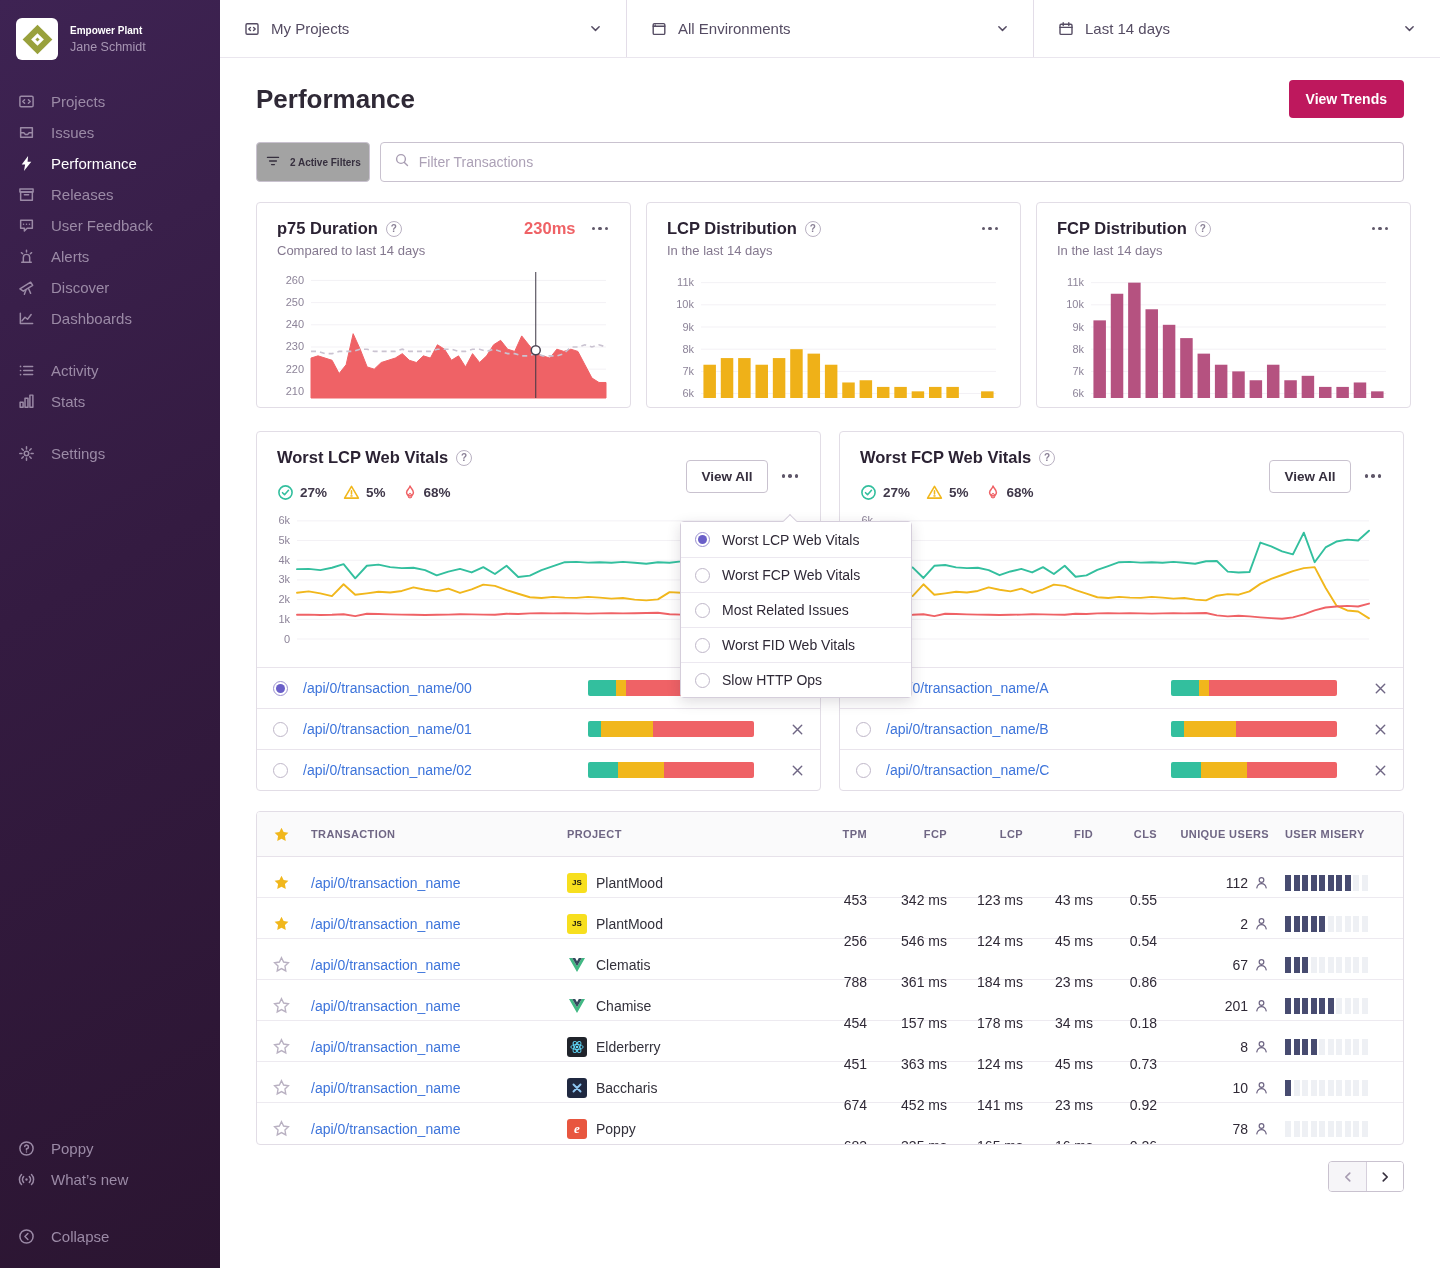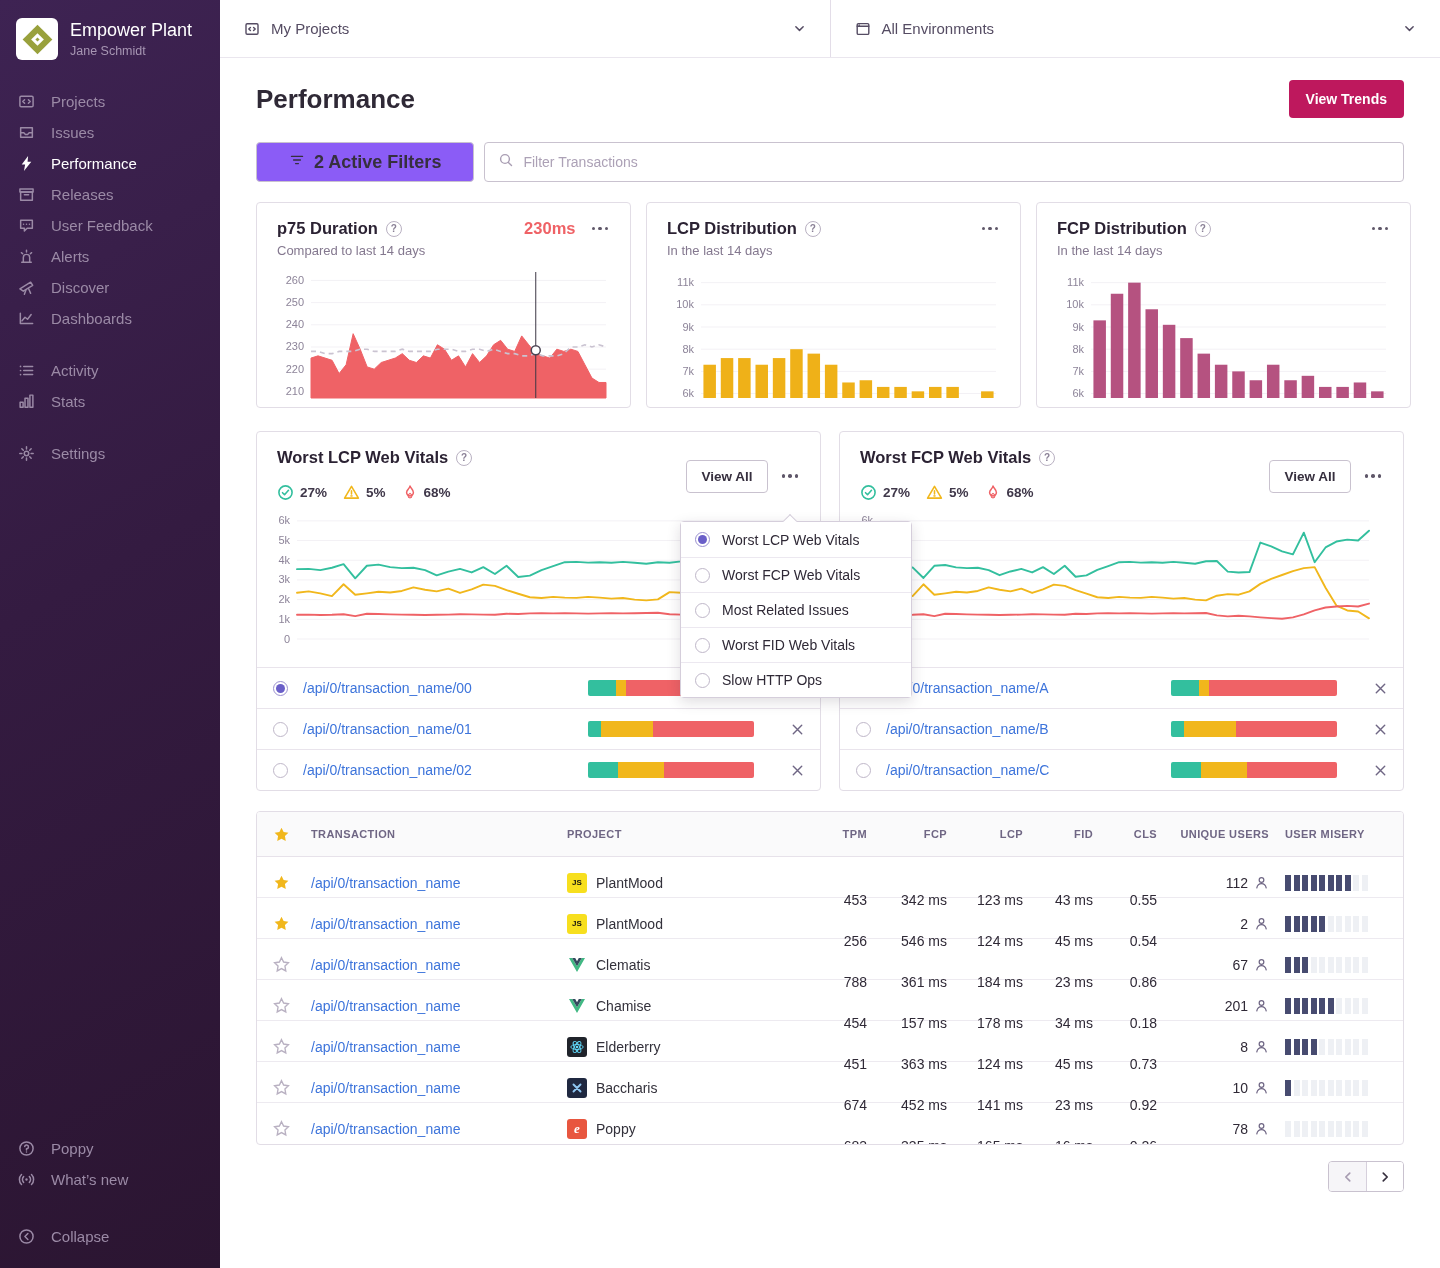--- a/index.html
+++ b/index.html
@@ -6,21 +6,21 @@
 html,body { width:1440px; height:1268px; }
 body { font-family:"Liberation Sans",sans-serif; display:flex; background:#fff; color:#2f2936; position:relative; overflow:hidden; }
 
 
 .sidebar { width:220px; flex:0 0 220px; background:linear-gradient(150deg,#3e2353 0%,#341b41 45%,#2b1531 100%); color:#9b8aa6; display:flex; flex-direction:column; padding:14px 0 16px; }
 .logo-row { display:flex; gap:12px; padding:4px 16px 0; align-items:center; }
 .logo-box { width:42px; height:42px; background:#fff; border-radius:6px; display:flex; align-items:center; justify-content:center; }
 .logo-diamond { width:21px; height:21px; background:#99a13c; transform:rotate(45deg); display:flex; align-items:center; justify-content:center; }
 .logo-inner { width:9px; height:9px; background:#fff; display:flex; align-items:center; justify-content:center; }
 .logo-inner::after { content:""; width:3px; height:3px; background:#99a13c; }
-.org-name { color:#fff; font-weight:400; font-size:18px; line-height:1.2; }
+.org-name { color:#fff; font-weight:700; font-size:10px; line-height:1.2; }
 .user-name { color:#a796b3; font-size:12.5px; margin-top:3px; }
 .nav { margin-top:26px; }
 .nav-item { display:flex; align-items:center; gap:15px; height:31px; padding:0 17px; font-size:15px; color:#9b8aa6; cursor:pointer; }
 .nav-item.active { color:#ffffff; }
 .nav-item .ic { width:19px; display:flex; justify-content:center; align-items:center; }
 .nav-gap { height:21px; }
 .sb-footer { margin-top:auto; }
 .sb-collapse { margin-top:26px; }
 
 
@@ -35,21 +35,21 @@
 .page-head { display:flex; justify-content:space-between; align-items:center; margin-top:22px; }
 .page-title { font-size:26px; font-weight:700; color:#2f2936; }
 .btn-primary { background:#be185d; color:#fff; font-size:14px; font-weight:700; border:0; border-radius:4px; padding:11px 17px; cursor:pointer; }
 
 .tabs { display:flex; gap:30px; margin-top:17px; border-bottom:1px solid #e7e2ea; }
 .tab { padding:0 2px 12px; font-size:14.5px; color:#4f4a55; cursor:pointer; position:relative; }
 .tab.active { color:#241e2a; }
 .tab.active::after { content:""; position:absolute; left:0; right:0; bottom:-1px; height:3px; background:#6c5fc7; border-radius:2px 2px 0 0; }
 
 .filter-row { display:flex; gap:10px; margin-top:24px; }
-.btn-filters { display:flex; align-items:center; gap:9px; border:1px solid #c9c2cf; background:#8b5cf6; border-radius:4px; padding:0 32px; height:40px; font-size:18px; font-weight:700; color:#362f3e; cursor:pointer; }
+.btn-filters { display:flex; align-items:center; gap:9px; border:1px solid #c9c2cf; background:#a3a3a3; border-radius:4px; padding:0 8px; height:40px; font-size:10px; font-weight:700; color:#362f3e; cursor:pointer; }
 .search-box { flex:1; display:flex; align-items:center; gap:9px; border:1px solid #c9c2cf; border-radius:4px; height:40px; padding:0 13px; color:#a99eb3; background:#fff; }
 .search-box input { border:0; outline:0; flex:1; font-size:14px; font-family:inherit; color:#2f2936; background:transparent; }
 .search-box input::placeholder { color:#aca1b6; }
 
 .cards3 { display:grid; grid-template-columns:repeat(3,1fr); gap:15px; margin-top:20px; }
 .card { background:#fff; border:1px solid #e2dde6; border-radius:4px; }
 .mini-card { padding:16px 20px 8px; height:206px; }
 .mc-top { display:flex; align-items:center; }
 .mc-title { font-size:16.5px; font-weight:600; color:#2b2233; display:flex; gap:8px; align-items:center; }
 .mc-right { margin-left:auto; display:flex; align-items:center; gap:14px; }
@@ -296,20 +296,34 @@
             <path d="M2.2 5.3h11.6M4.2 4h.01"></path>
           </svg>
         </span>
       <span>All Environments</span>
       <span class="chev" id="ic-tb-chev2">
           <svg width="13" height="13" viewBox="0 0 16 16" fill="none" stroke="currentColor" stroke-width="1.8" stroke-linecap="round" stroke-linejoin="round">
             <path d="m3.5 5.8 4.5 4.5 4.5-4.5"></path>
           </svg>
         </span>
     </div>
+    <div class="tb-item">
+      <span class="ic" id="ic-tb-cal">
+          <svg width="16" height="16" viewBox="0 0 16 16" fill="none" stroke="currentColor" stroke-width="1.4" stroke-linecap="round" stroke-linejoin="round">
+            <rect x="2" y="3.2" width="12" height="10.2" rx="1.2"></rect>
+            <path d="M2 6.4h12M5.2 1.8v2.8M10.8 1.8v2.8"></path>
+          </svg>
+        </span>
+      <span>Last 14 days</span>
+      <span class="chev" id="ic-tb-chev3">
+          <svg width="13" height="13" viewBox="0 0 16 16" fill="none" stroke="currentColor" stroke-width="1.8" stroke-linecap="round" stroke-linejoin="round">
+            <path d="m3.5 5.8 4.5 4.5 4.5-4.5"></path>
+          </svg>
+        </span>
+    </div>
   </div>
 
   <div class="content">
 
     <div class="page-head">
       <div class="page-title">Performance</div>
       <button class="btn-primary">View Trends</button>
     </div>
 
 

